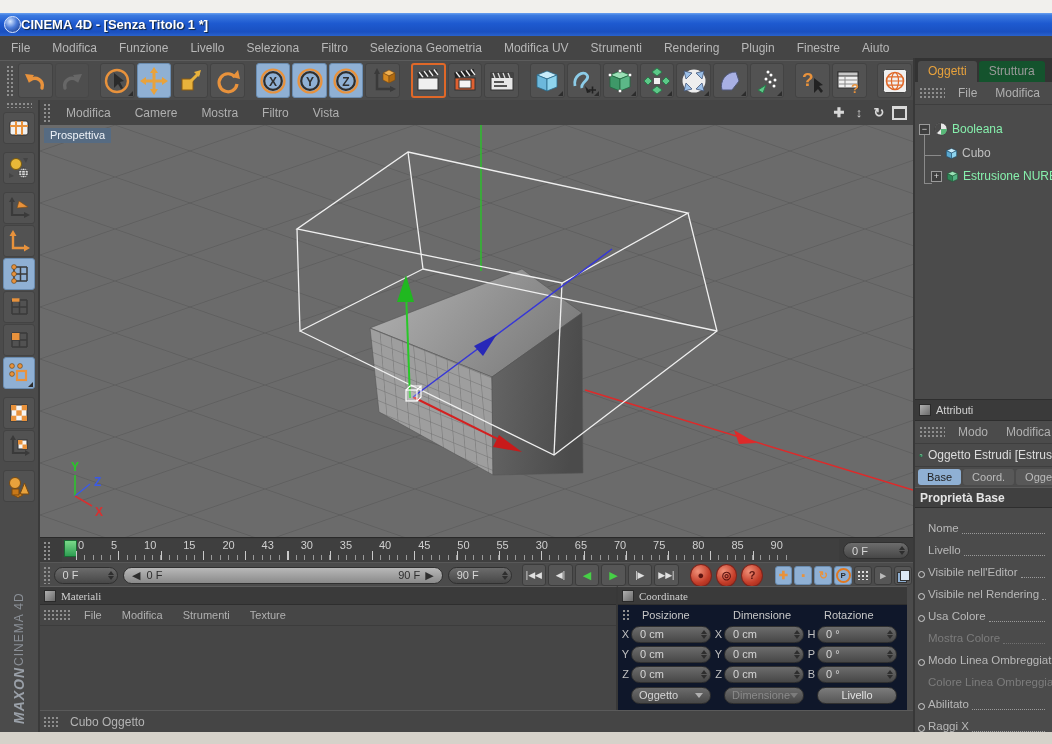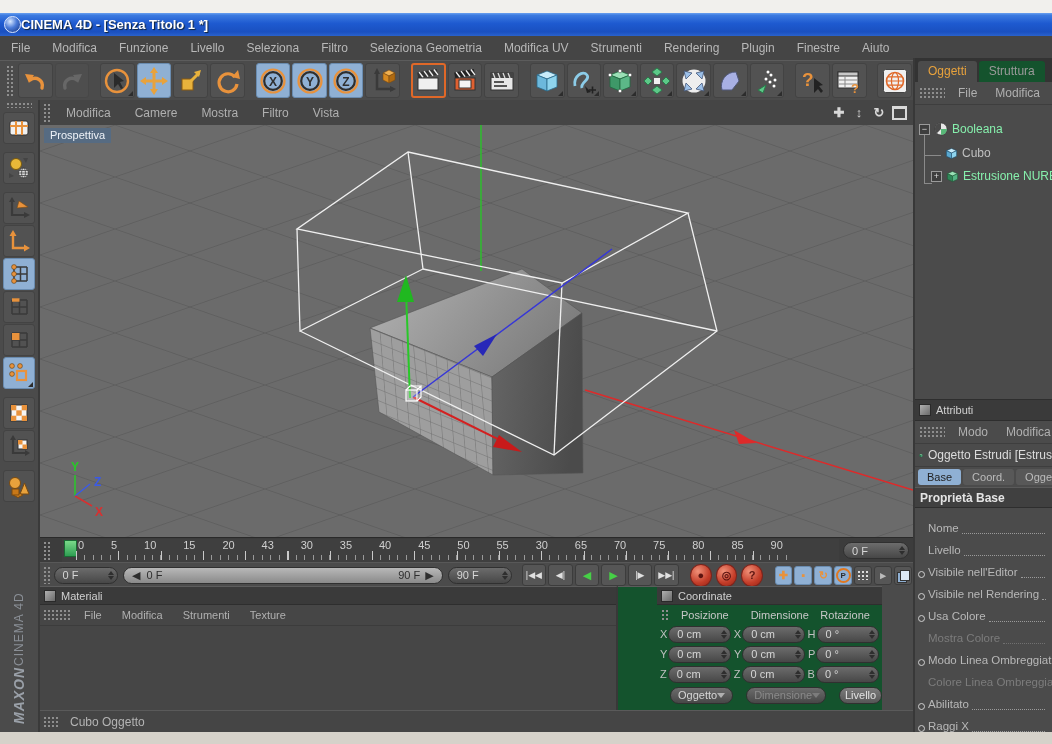--- a/index.html
+++ b/index.html
@@ -83,26 +83,26 @@
   .kbtn{width:17px;height:17px;margin:0 1px;background:#565656;border:1px solid #3c3c3c;border-radius:3px;
     display:flex;align-items:center;justify-content:center;color:#e8923c;font-weight:bold;font-size:11px;}
   .kbtn.sel{background:#8fb0d4;border-color:#6a8cb0;}
   .kbtn .pcirc{width:11px;height:11px;border:2px solid #e07820;border-radius:50%;color:#2e2e2e;font-size:8px;line-height:11px;text-align:center;box-sizing:content-box;}
   .kbtn .dots{width:12px;height:10px;background:radial-gradient(circle,#ddd 1px,transparent 1.3px);background-size:4px 4px;}
   .kbtn .pages{position:relative;width:11px;height:11px;}
   .kbtn .pages i{position:absolute;width:8px;height:9px;background:#dce8f4;border:1px solid #333;}
   .kbtn .pages i:first-child{left:0;top:2px;background:#8fb0d4;}
   .kbtn .pages i:last-child{left:3px;top:0;}
   
-  .panel-h{height:17px;background:#3a3a3a;display:flex;align-items:center;gap:5px;padding-left:4px;color:#d0d0d0;border-bottom:1px solid #2e2e2e;}
+  .panel-h{height:17px;background:#3a3a3a;display:flex;align-items:center;gap:5px;padding-left:4px;color:#d0d0d0;border-bottom:1px solid #2e2e2e;font-family:Liberation Serif, serif;}
   .ph-icon{width:10px;height:10px;background:linear-gradient(135deg,#b0b0b0,#6a6a6a);border:1px solid #2a2a2a;}
   .panel-menu{height:20px;display:flex;align-items:center;color:#b0b0b0;font-size:11px;border-bottom:1px solid #3c3c3c;}
   .panel-menu span{padding:0 10px;}
   .materials{left:40px;top:586px;width:578px;height:124px;background:#464646;border-top:1px solid #5c5c5c;border-right:2px solid #383838;box-sizing:border-box;}
-  .coords{left:618px;top:586px;width:264px;height:124px;background:#14532d;border-top:1px solid #5c5c5c;box-sizing:border-box;padding-left:39px;}
+  .coords{left:618px;top:586px;width:289px;height:124px;background:#0f172a;border-top:1px solid #5c5c5c;box-sizing:border-box;}
   .c-head{display:flex;align-items:center;height:19px;color:#c8c8c8;}
   .c-head .cgrip{width:8px;height:12px;margin:0 4px;background:radial-gradient(circle,#8e8e8e 1px,transparent 1.4px);background-size:4px 4px;}
   .c-head span{width:93px;padding-left:8px;box-sizing:border-box;}
   .c-row{display:flex;align-items:center;height:20px;padding-left:3px;}
   .c-row .c-l{width:9px;text-align:center;color:#c0c0c0;margin-right:1px;}
   .c-row .field{width:80px;margin-right:3px;}
   .c-bottom{display:flex;align-items:center;height:22px;padding-left:13px;gap:13px;}
   .drop{display:inline-flex;align-items:center;width:80px;height:17px;border-radius:9px;border:1px solid #303030;
     background:linear-gradient(#6c6c6c,#474747);color:#d6d6d6;padding:0 7px;box-sizing:border-box;justify-content:space-between;}
   .drop.dis{color:#8a8a8a;}

